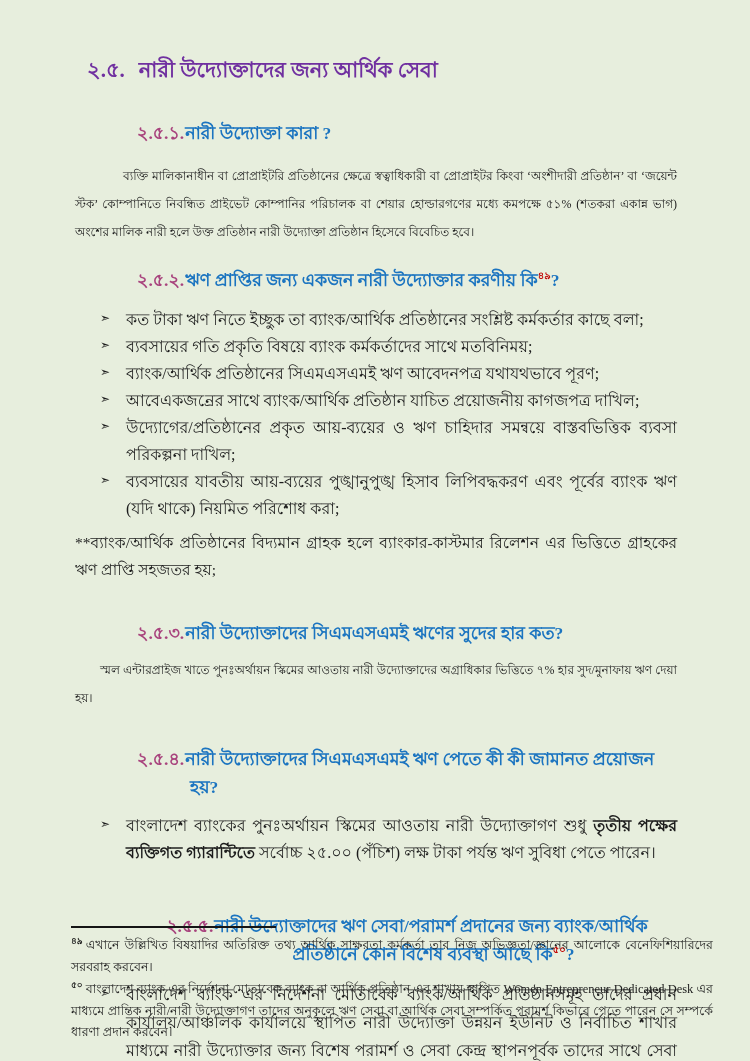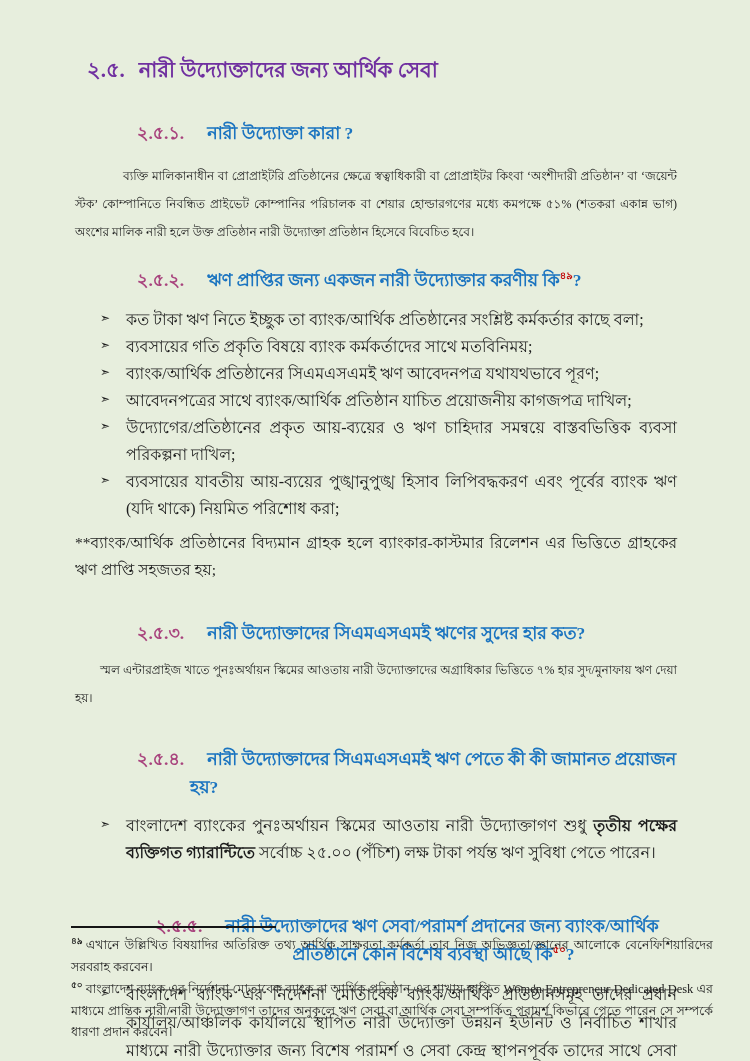--- a/index.html
+++ b/index.html
@@ -30,21 +30,21 @@
   
   .sec-heading {
     font-size: 17.5px;
     font-weight: bold;
     color: #1b74c0;
     line-height: 28px;
     margin: 0;
     padding-left: 115px;
     text-indent: -53px;
   }
-  .sec-heading .num { color: #a8437d; margin-right: 23px; }
+  .sec-heading .num { color: #a8437d; margin-right: 1px; }
   .sup-red {
     color: #c00000;
     font-size: 10px;
     vertical-align: super;
     line-height: 0;
   }
   
   .para {
     font-size: 12px;
     line-height: 28px;
@@ -140,21 +140,21 @@
       <div class="bullet">
         <span class="mk">➣</span>
         <span class="tx">ব্যবসায়ের গতি প্রকৃতি বিষয়ে ব্যাংক কর্মকর্তাদের সাথে মতবিনিময়;</span>
       </div>
       <div class="bullet">
         <span class="mk">➣</span>
         <span class="tx">ব্যাংক/আর্থিক প্রতিষ্ঠানের সিএমএসএমই ঋণ আবেদনপত্র যথাযথভাবে পূরণ;</span>
       </div>
       <div class="bullet">
         <span class="mk">➣</span>
-        <span class="tx">আবেদনপত্রের সাথে ব্যাংক/আর্থিক প্রতিষ্ঠান যাচিত প্রয়োজনীয় কাগজপত্র দাখিল;</span>
+        <span class="tx">আবেএকজন্রের সাথে ব্যাংক/আর্থিক প্রতিষ্ঠান যাচিত প্রয়োজনীয় কাগজপত্র দাখিল;</span>
       </div>
       <div class="bullet">
         <span class="mk">➣</span>
         <span class="tx">উদ্যোগের/প্রতিষ্ঠানের প্রকৃত আয়-ব্যয়ের ও ঋণ চাহিদার সমন্বয়ে বাস্তবভিত্তিক ব্যবসা পরিকল্পনা দাখিল;</span>
       </div>
       <div class="bullet">
         <span class="mk">➣</span>
         <span class="tx">ব্যবসায়ের যাবতীয় আয়-ব্যয়ের পুঙ্খানুপুঙ্খ হিসাব লিপিবদ্ধকরণ এবং পূর্বের ব্যাংক ঋণ (যদি থাকে) নিয়মিত পরিশোধ করা;</span>
       </div>
       <p class="note">**ব্যাংক/আর্থিক প্রতিষ্ঠানের বিদ্যমান গ্রাহক হলে ব্যাংকার-কাস্টমার রিলেশন এর ভিত্তিতে গ্রাহকের ঋণ প্রাপ্তি সহজতর হয়;</p>

